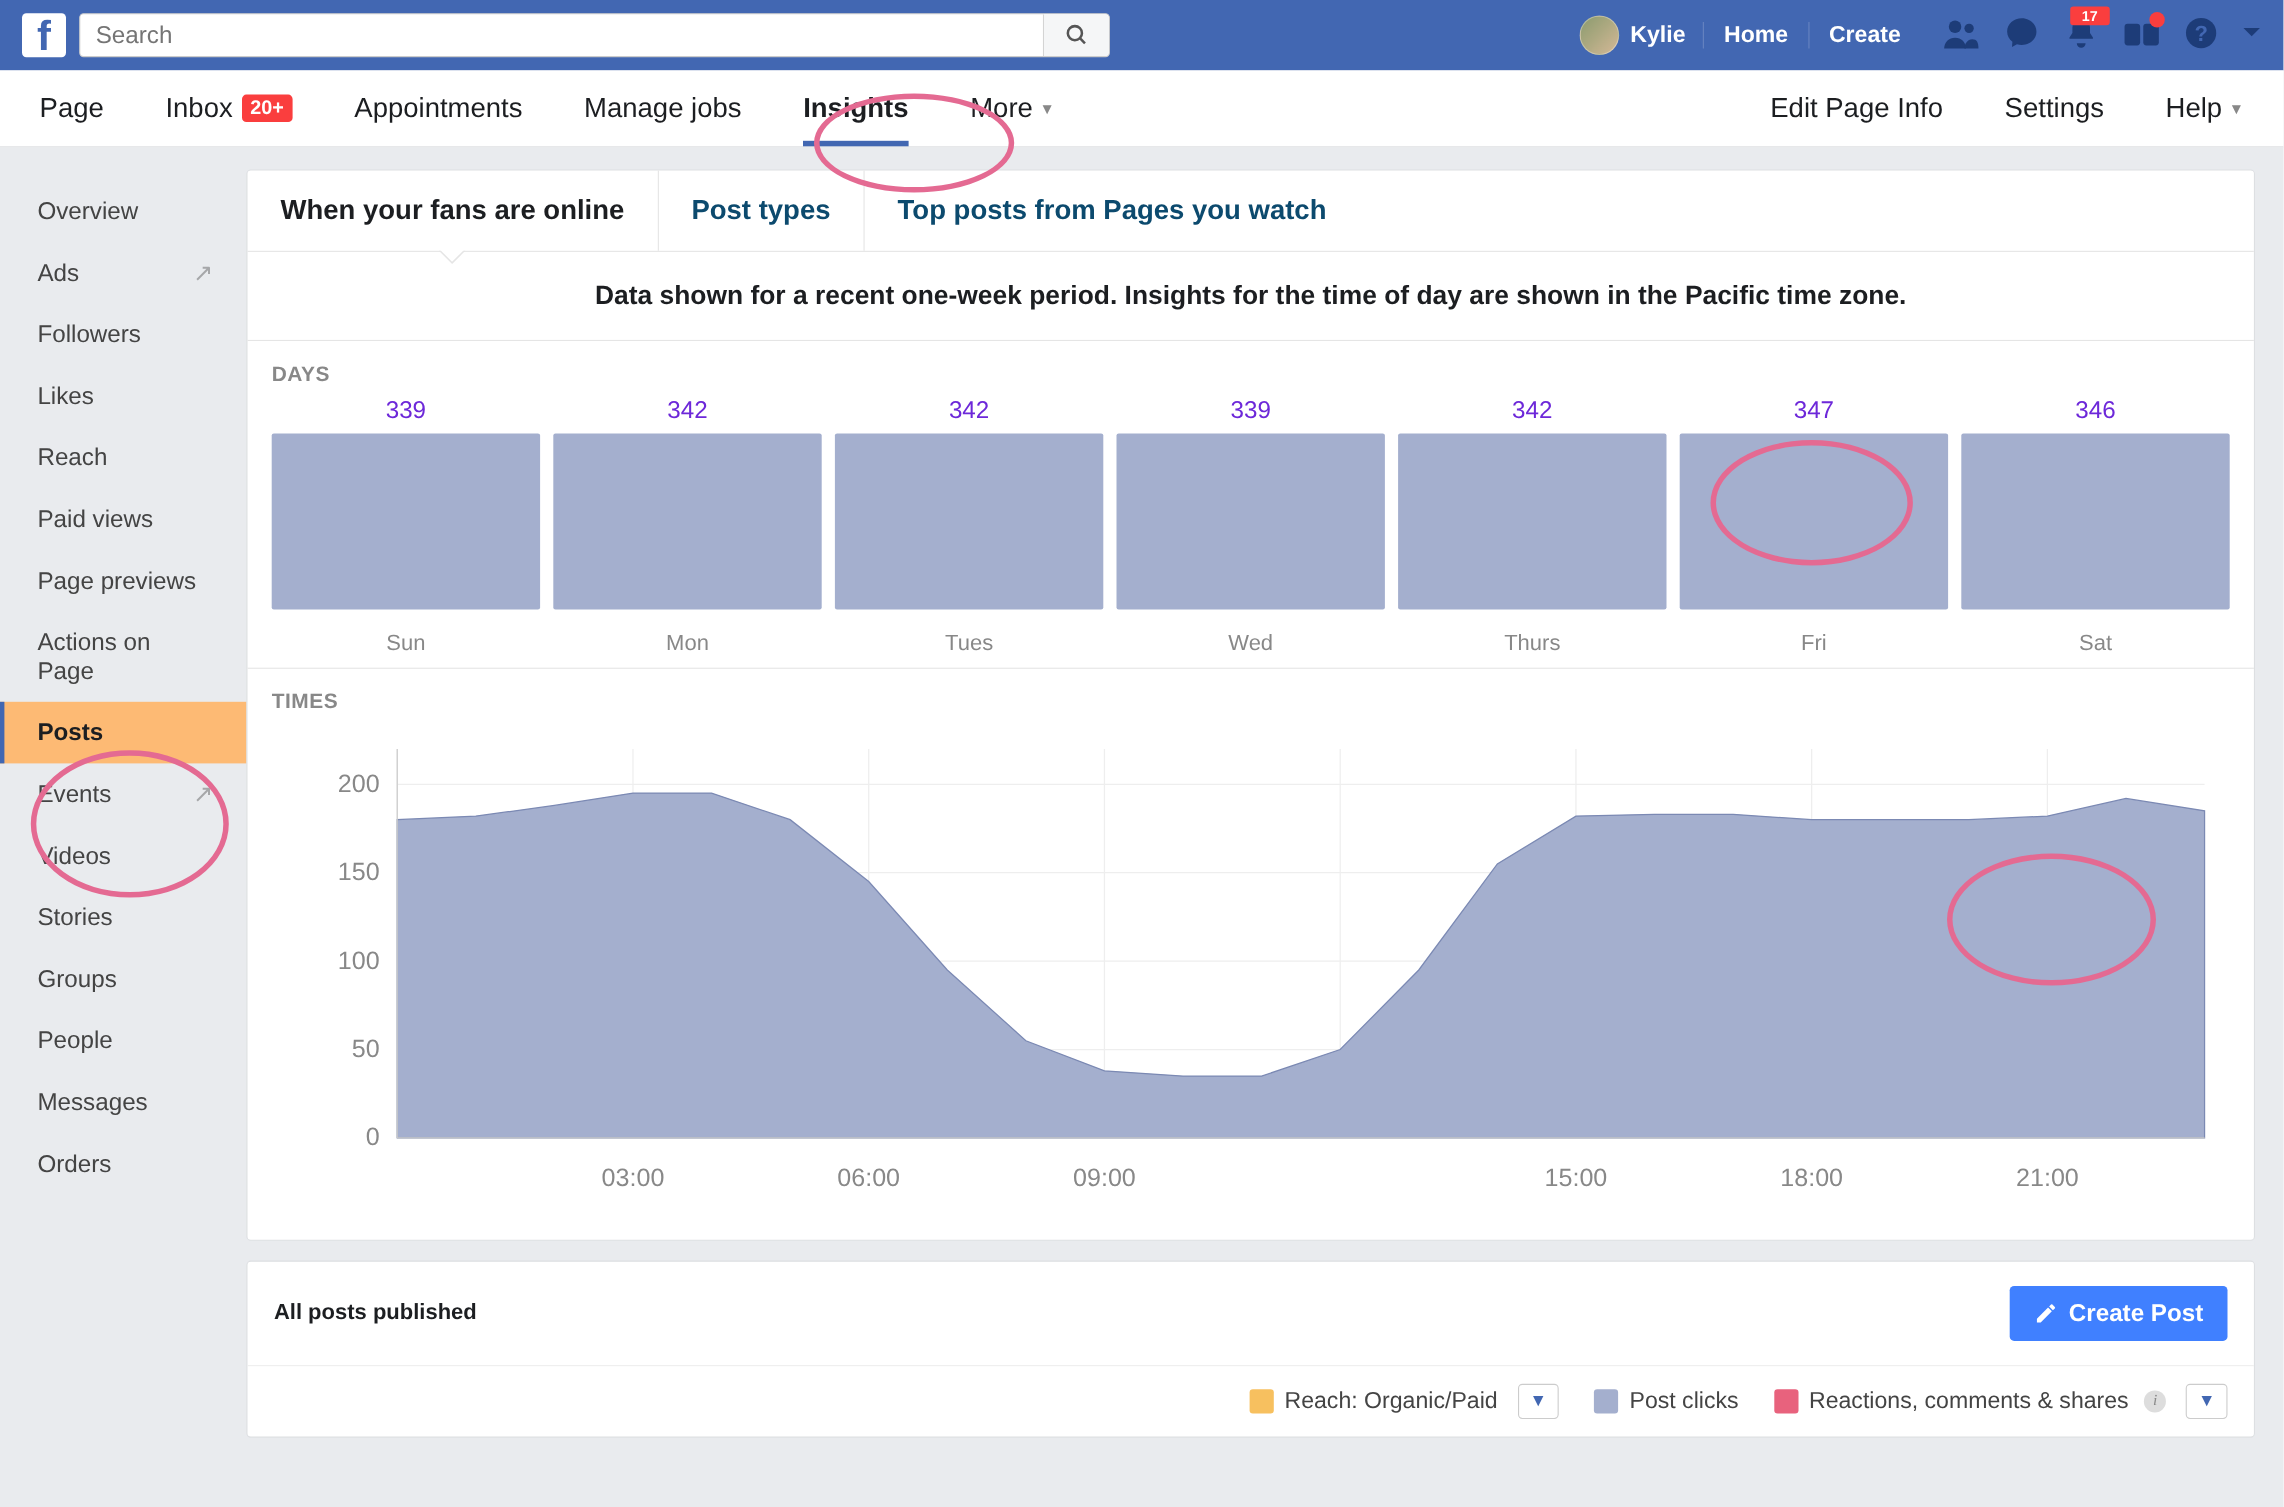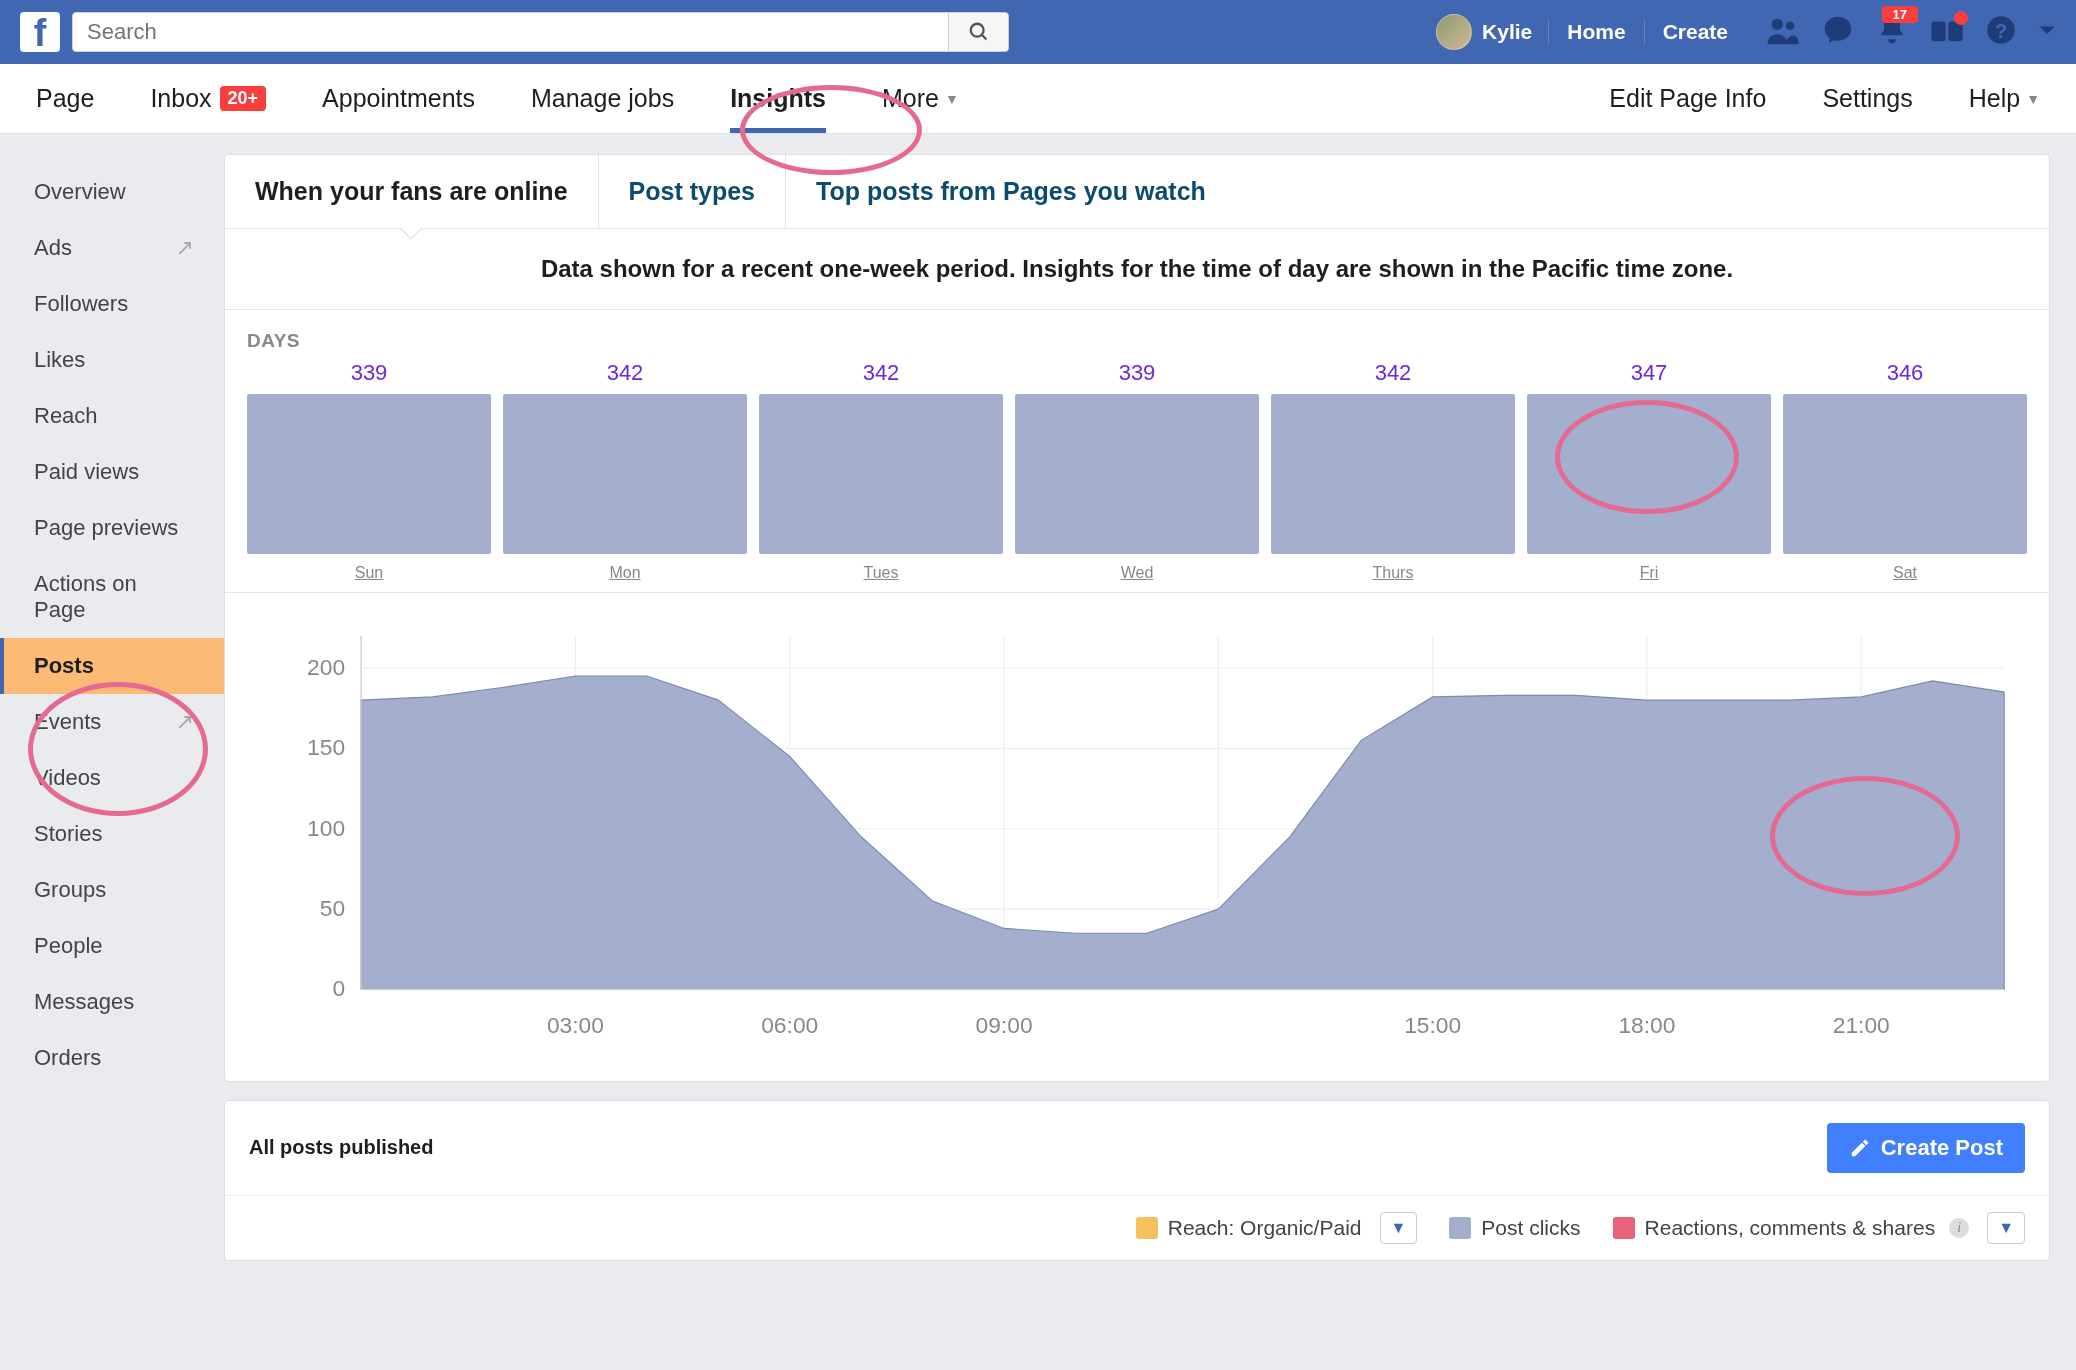--- a/index.html
+++ b/index.html
@@ -46,21 +46,21 @@
   .tab.active::before { content:""; position:absolute; bottom:-10px; left:50%; transform:translateX(-50%); width:0; height:0; border-left:11px solid transparent; border-right:11px solid transparent; border-top:11px solid #fff; z-index:1; }
   
   .info-strip { text-align: center; font-size: 24px; font-weight: bold; padding: 26px; border-bottom: 1px solid #e5e5e5; }
   
   .days-section { padding: 20px 22px 10px; border-bottom: 1px solid #e5e5e5; }
   .section-label { font-size: 19px; font-weight: bold; color: #888; letter-spacing: 0.5px; margin-bottom: 8px; }
   .days-row { display: flex; gap: 12px; }
   .day-col { flex: 1; text-align: center; }
   .day-val { color: #6d28d9; font-size: 22px; font-weight: normal; margin-bottom: 8px; }
   .day-bar { background: #a4afce; height: 160px; border-radius: 2px; }
-  .day-lab { color: #888; font-size: 16px; margin-top: 10px; text-decoration: underline; }
+  .day-lab { color: #888; font-size: 20px; margin-top: 20px; }
   
   .times-section { padding: 20px 22px 30px; }
   #times-chart { width: 100%; }
   
   .allposts-head { display: flex; align-items: center; padding: 22px 24px; }
   .allposts-title { font-size: 20px; font-weight: bold; }
   .create-post-btn { margin-left: auto; background: #4080ff; color: #fff; border: none; border-radius: 4px; padding: 12px 22px; font-size: 22px; font-weight: bold; display: flex; align-items: center; gap: 10px; cursor: pointer; }
   
   .legend-row { display: flex; align-items: center; gap: 10px; padding: 16px 24px; justify-content: flex-end; border-top: 1px solid #eee; font-size: 21px; color: #444; }
   .legend-item { display: flex; align-items: center; gap: 10px; margin-left: 22px; }
@@ -227,20 +227,21 @@
             </div>
             <div class="day-col">
               <div class="day-val">346</div>
                    <div class="day-bar"></div>
                    <div class="day-lab">Sat</div>
             </div>
           </div>
       </div>
 
       <div class="times-section">
+        <div class="section-label">TIMES</div>
         <svg id="times-chart" viewBox="0 0 1560 380">
             <line x1="100" y1="330" x2="1540" y2="330" stroke="#eee"></line>
             <text x="86" y="336" text-anchor="end" fill="#888" font-size="20">0</text>
             <line x1="100" y1="259.54545454545456" x2="1540" y2="259.54545454545456" stroke="#eee"></line>
             <text x="86" y="265.54545454545456" text-anchor="end" fill="#888" font-size="20">50</text>
             <line x1="100" y1="189.0909090909091" x2="1540" y2="189.0909090909091" stroke="#eee"></line>
             <text x="86" y="195.0909090909091" text-anchor="end" fill="#888" font-size="20">100</text>
             <line x1="100" y1="118.63636363636365" x2="1540" y2="118.63636363636365" stroke="#eee"></line>
             <text x="86" y="124.63636363636365" text-anchor="end" fill="#888" font-size="20">150</text>
             <line x1="100" y1="48.18181818181819" x2="1540" y2="48.18181818181819" stroke="#eee"></line>

